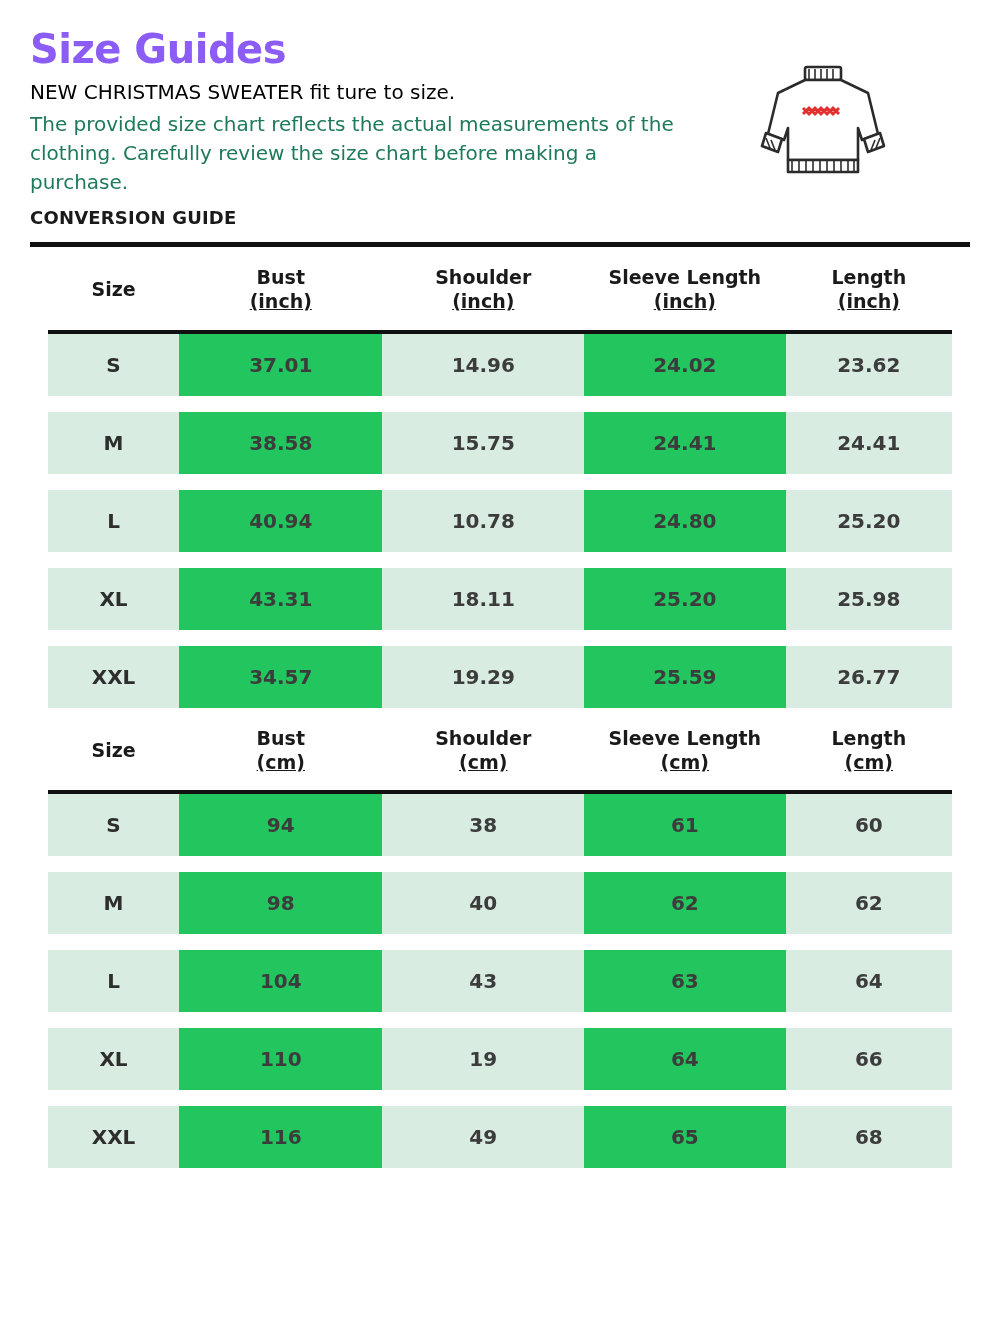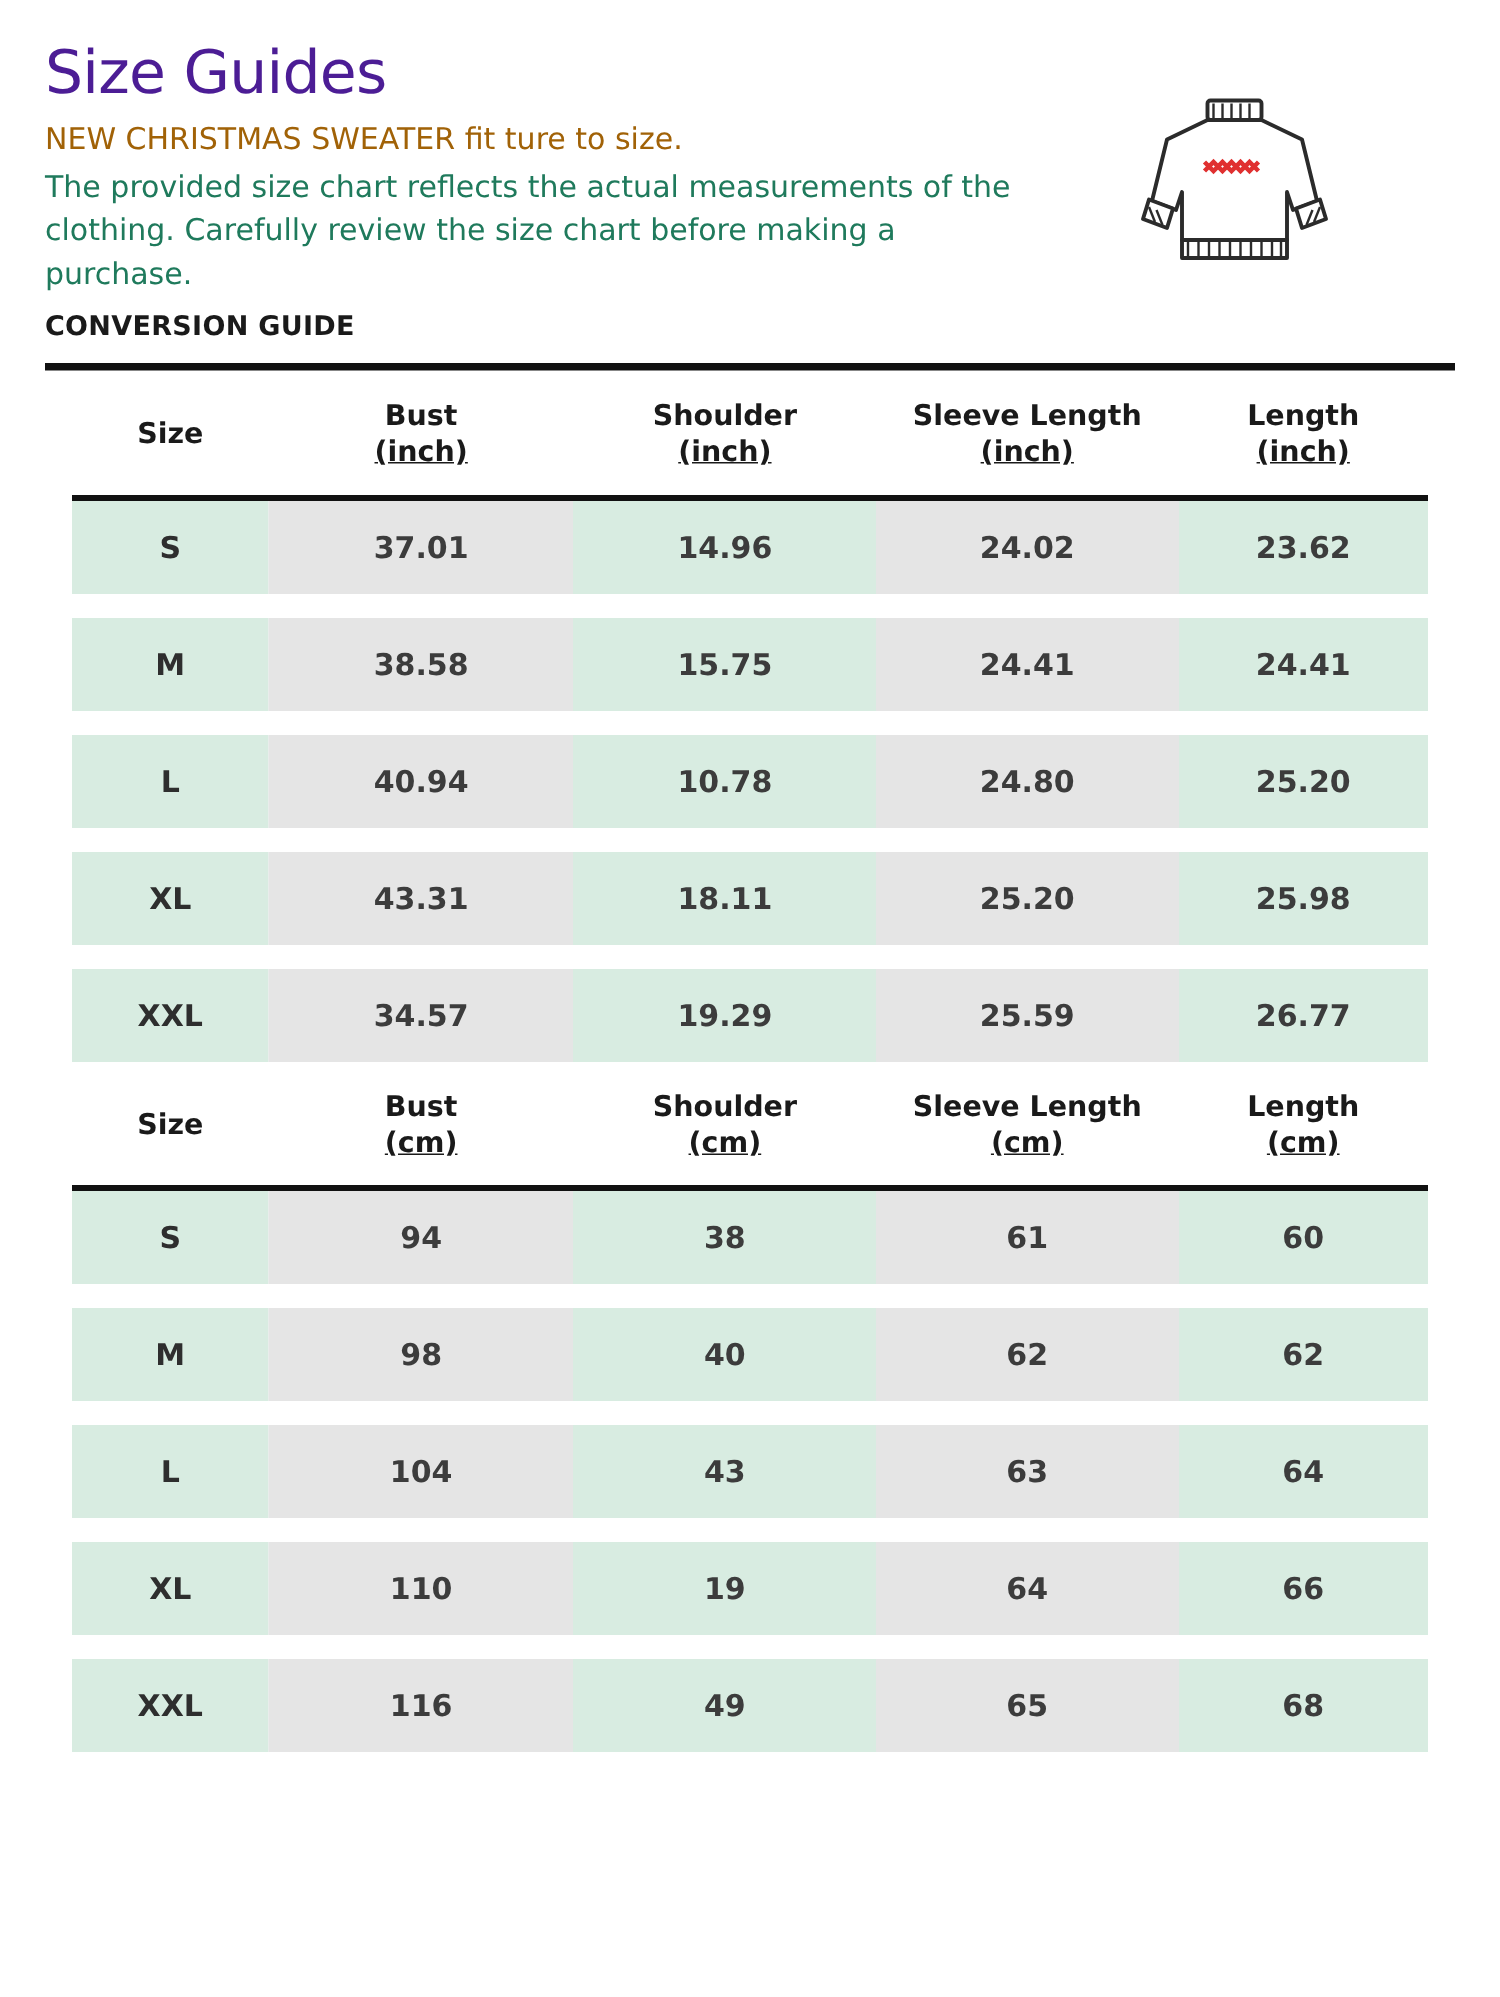--- a/index.html
+++ b/index.html
@@ -21,28 +21,28 @@
     box-sizing: border-box;
     padding: 0 30px;
   }
   
   .header {
     position: relative;
     padding-top: 26px;
   }
   .title {
     font-size: 40px;
-    font-weight: normal;
+    font-weight: bold;
     letter-spacing: -0.5px;
     margin: 0 0 8px 0;
-    color: #4c1d95;
+    color: #8b5cf6;
   }
   .subtitle {
     font-size: 20px;
-    color: #a16207;
+    color: #000000;
     margin: 0 0 6px 0;
   }
   .green-note {
     font-size: 20px;
     color: #1f7a5c;
     line-height: 1.45;
     max-width: 660px;
     margin: 0 0 4px 0;
   }
   .conversion-guide {
@@ -101,21 +101,21 @@
   }
   tbody td {
     text-align: center;
     font-size: 20px;
     font-weight: bold;
     color: #3c3c3c;
     height: 62px;
     padding: 0;
   }
   tbody tr.data-row td { background: #d8ece1; }
-  tbody tr.data-row td.hl { background: #e5e5e5; }
+  tbody tr.data-row td.hl { background: #22c55e; }
   tbody tr.spacer td {
     height: 16px;
     background: #ffffff !important;
   }
   tbody td.size-col { color: #2e2e2e; }
 </style>
 </head>
 <body>
 
 <div class="page">

